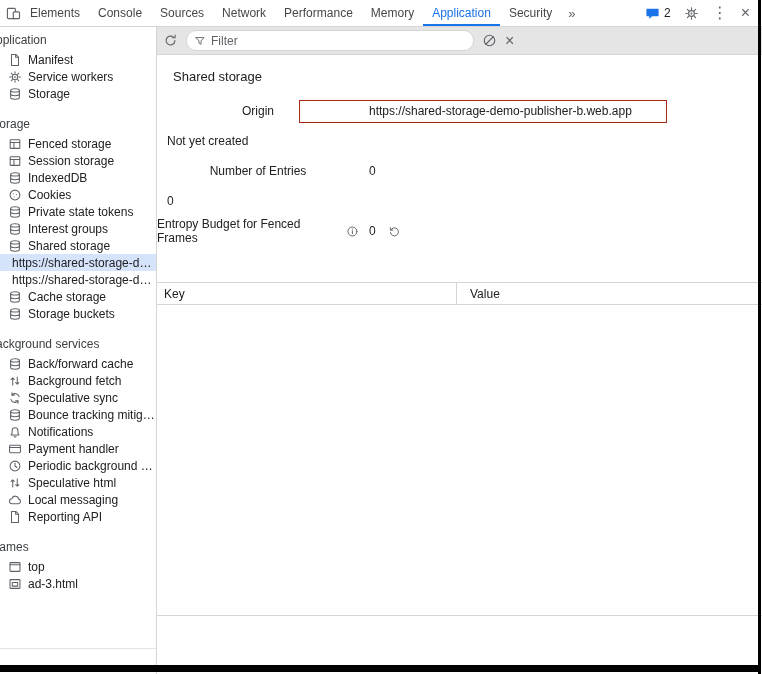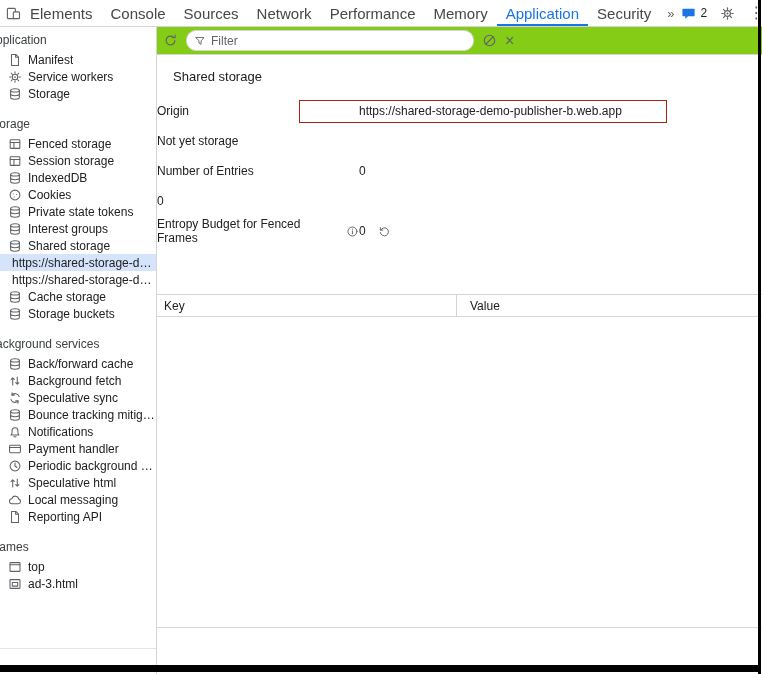--- a/index.html
+++ b/index.html
@@ -7,21 +7,21 @@
     --selected-row:#d6e4fb;
     --annotation:#a52714;
   }
   html,body{margin:0;padding:0}
   body{font-family:"Liberation Sans",sans-serif;background:#fff}
   .screen{position:relative;width:762px;height:674px;background:#fff;overflow:hidden;font-size:12px;color:#202124}
 
   
   .tabbar{height:26px;display:flex;align-items:center;border-bottom:1px solid #d5d5d5;padding-left:6px;background:#fff}
   .tabs{display:flex;height:100%}
-  .tab{display:flex;align-items:center;padding:0 9px;font-size:15px;color:#474747;height:100%;cursor:default;white-space:nowrap}
+  .tab{display:flex;align-items:center;padding:0 9px;font-size:12px;color:#474747;height:100%;cursor:default;white-space:nowrap}
   .tab.active{color:var(--accent);box-shadow:inset 0 -2px 0 var(--accent)}
   .tab.overflow{padding:0 7px;color:#5f6368;font-size:13px}
   .tabbar-right{margin-left:auto;display:flex;align-items:center;gap:13px;padding-right:12px}
   .badge{display:flex;align-items:center;gap:4px;color:#202124}
   .badge .tb-icon{color:var(--accent)}
   .tb-icon{width:15px;height:15px;display:inline-flex;color:#5f6368;flex:none}
   .tb-icon svg{width:100%;height:100%}
   .tb-glyph{color:#5f6368;font-size:16px;line-height:1;display:inline-flex;align-items:center}
 
   
@@ -36,36 +36,36 @@
   .tree-item{display:flex;align-items:center;height:17px;padding-left:22px;color:#202124;white-space:nowrap;cursor:default}
   .tree-item .icon{margin-right:6px;flex:none}
   .tree-item.sub{padding-left:26px}
   .tree-item.selected{background:var(--selected-row)}
   .tree-label{overflow:hidden;text-overflow:ellipsis}
   .icon{display:inline-flex;width:14px;height:14px;color:#5f6368}
   .icon svg{width:100%;height:100%}
   .inline-icon{width:13px;height:13px}
 
   
-  .main{flex:1;display:flex;flex-direction:column;min-width:0;position:relative;background:#84cc16}
+  .main{flex:1;display:flex;flex-direction:column;min-width:0;position:relative;background:#e5e5e5}
   .main-toolbar{height:27px;flex:none;display:flex;align-items:center;gap:8px;padding:0 6px;border-bottom:1px solid #d5d5d5}
   .filter-pill{display:flex;align-items:center;gap:5px;width:272px;height:19px;border:1px solid #d5d5d5;border-radius:10px;padding:0 7px;background:#fff}
   .filter-input{border:none;outline:none;flex:1;font-family:"Liberation Sans",sans-serif;font-size:12px;color:#202124;background:transparent;min-width:0;padding:0}
   .filter-input::placeholder{color:#5f6368}
   .tiny{width:12px;height:12px}
 
   .content{flex:1;position:relative;background:#fff;min-height:0}
   .page-title{padding:14px 16px 8px;font-size:13px;font-weight:500;color:#202124}
   .fields{margin-top:4px}
   .field-row{position:relative;display:flex;align-items:center;height:30px}
-  .field-label{width:202px;flex:none;display:flex;justify-content:flex-start;align-items:center;gap:4px;color:#202124}
-  .field-value{display:flex;align-items:center;gap:12px;color:#202124}
+  .field-label{width:202px;flex:none;display:flex;justify-content:center;align-items:center;gap:4px;color:#202124}
+  .field-value{margin-left:10px;display:flex;align-items:center;gap:12px;color:#202124}
   .highlight-box{position:absolute;left:142px;top:4px;width:366px;height:21px;border:1.5px solid var(--annotation);pointer-events:none}
 
-  .table{position:absolute;left:0;right:0;top:239px;height:332px;border-top:1px solid #d5d5d5;border-bottom:1px solid #d5d5d5}
+  .table{position:absolute;left:0;right:0;top:227px;height:332px;border-top:1px solid #d5d5d5;border-bottom:1px solid #d5d5d5}
   .table-header{display:flex;height:21px;align-items:center;border-bottom:1px solid #d5d5d5;background:#fff}
   .th{padding-left:7px;color:#202124}
   .th:first-child{width:299px;flex:none}
   .table-vline{position:absolute;top:0;bottom:0;left:299px;width:1px;background:#d5d5d5}
   .table-body{position:absolute;top:22px;left:0;right:0;bottom:0;background:#fff}
 
   
   .edge-right{position:absolute;top:0;right:1px;width:3px;height:674px;background:#000}
   .edge-bottom{position:absolute;left:0;right:1px;bottom:2px;height:7px;background:#000}
 </style>
@@ -393,21 +393,21 @@
               <div class="highlight-box"></div>
               <div class="field-label">
                 <span>Origin</span>
               </div>
               <div class="field-value">
                 <span>https://shared-storage-demo-publisher-b.web.app</span>
               </div>
             </div>
             <div class="field-row">
               <div class="field-value">
-                <span>Not yet storage</span>
+                <span>Not yet created</span>
               </div>
             </div>
             <div class="field-row">
               <div class="field-label">
                 <span>Number of Entries</span>
               </div>
               <div class="field-value">
                 <span>0</span>
               </div>
             </div>

